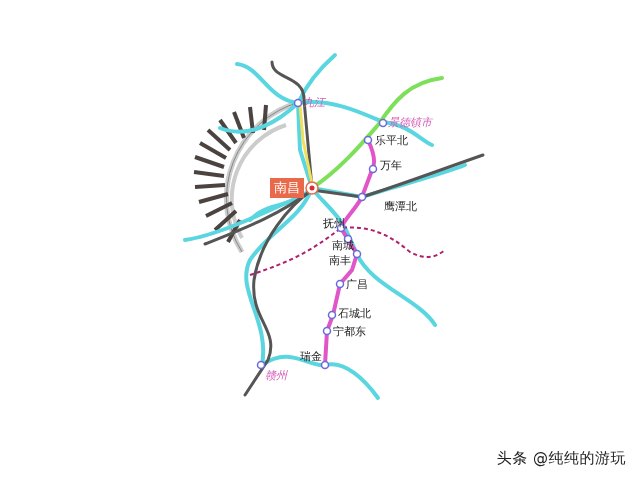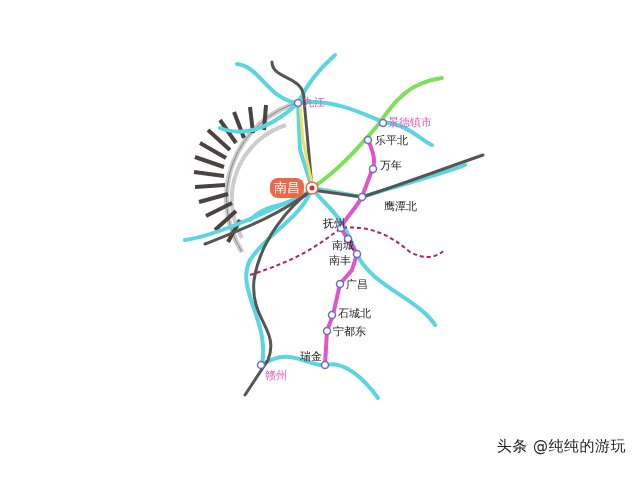--- a/index.html
+++ b/index.html
@@ -1,23 +1,23 @@
 <!DOCTYPE html>
 <html><head>
   <meta charset="utf-8">
   <style>
     html, body { margin: 0; padding: 0; background: #ffffff; }
     body { width: 640px; height: 480px; position: relative; overflow: hidden;
            font-family: "DejaVu Sans", "Liberation Sans", sans-serif; }
     svg.map { position: absolute; left: 0; top: 0; width: 640px; height: 480px; }
     .label { position: absolute; font-size: 11px; color: #222; white-space: nowrap; line-height: 12px; }
-    .label.pink { color: #d45cb5; }
+    .label.pink { color: #d45cb5; font-style: italic; }
     .capital { position: absolute; left: 270px; top: 178px; background: #e86a4a; color: #fff;
-               font-size: 13px; padding: 2px 4px; border-radius: 8px; line-height: 16px; }
-    .watermark { position: absolute; right: 14px; bottom: 24px; font-size: 15px; color: #222; letter-spacing: 0.5px; }
+               font-size: 13px; padding: 2px 4px; border-radius: 0; line-height: 16px; }
+    .watermark { position: absolute; right: 14px; bottom: 12px; font-size: 15px; color: #222; letter-spacing: 0.5px; }
   </style>
 </head>
 <body>
 
 <svg class="map" viewBox="0 0 640 480">
 
   <g>
     <path d="M300,102 A100,100 0 0 0 242,252" fill="none" stroke="#ccc" stroke-width="5"></path>
     <path d="M300,102 A100,100 0 0 0 242,252" fill="none" stroke="#888" stroke-width="1"></path>
     <path d="M286,125 A78,78 0 0 0 242,238" fill="none" stroke="#ccc" stroke-width="4"></path>

